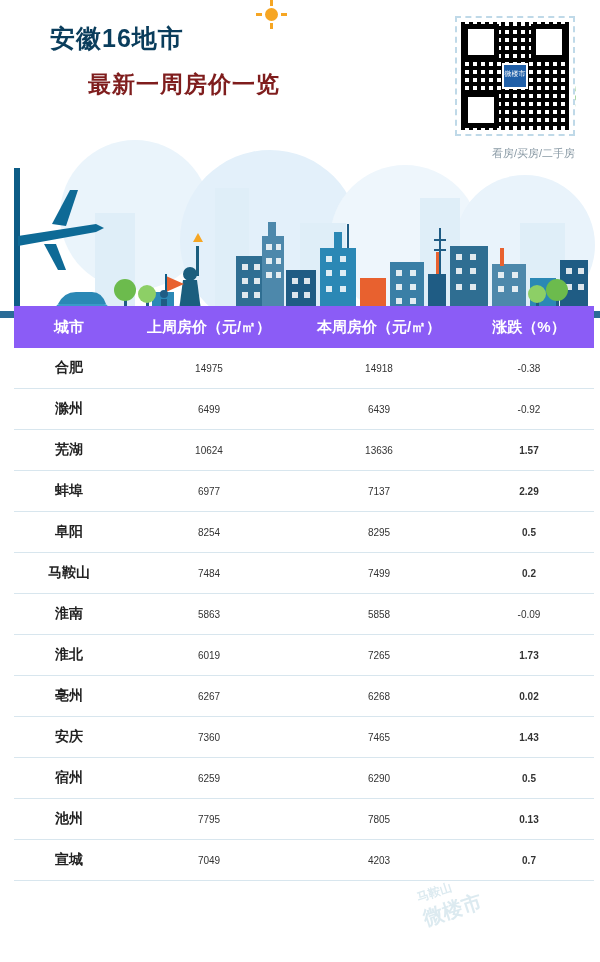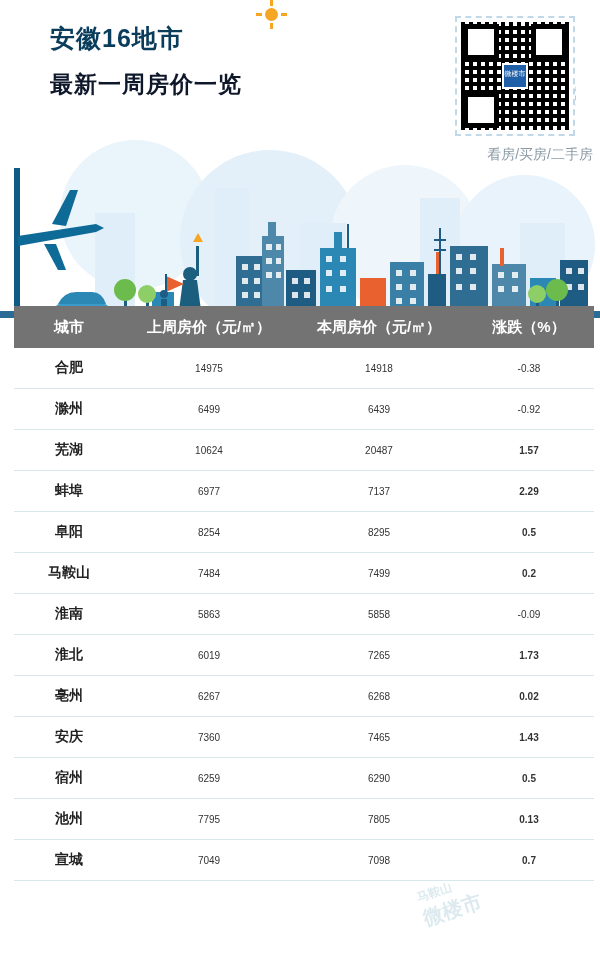--- a/index.html
+++ b/index.html
@@ -55,24 +55,25 @@
   .title-line1 {
     font-size: 25px;
     font-weight: bold;
     color: #0a3d5c;
     letter-spacing: 1px;
     white-space: nowrap;
   }
   .title-line2 {
     font-size: 23px;
     font-weight: bold;
-    color: #0f172a;
+    color: #7f1d1d;
     letter-spacing: 1px;
     white-space: nowrap;
     margin-top: 14px;
+    margin-left: 38px;
   }
   .sun {
     position: absolute;
     left: 265px;
     top: 8px;
     width: 13px; height: 13px;
     border-radius: 50%;
     background: #f6a623;
     z-index: 13;
   }
@@ -141,23 +142,23 @@
     color: #fff;
     font-size: 7px;
     line-height: 9px;
     text-align: center;
     padding-top: 4px;
     box-sizing: border-box;
     border: 2px solid #fff;
   }
   .qr-caption {
     position: absolute;
-    right: 7px;
+    right: 25px;
     top: 146px;
-    font-size: 14px;
+    font-size: 11px;
     color: #8a9aa5;
     z-index: 14;
   }
   .qr-arrow {
     position: absolute;
     right: 10px;
     top: 40px;
     width: 40px;
     height: 100px;
     z-index: 13;
@@ -190,21 +191,21 @@
     width: 572px;
     background: #ffffff;
     z-index: 20;
   }
   table.price {
     width: 572px;
     border-collapse: collapse;
     table-layout: fixed;
   }
   table.price th {
-    background: #737373;
+    background: #8b5cf6;
     color: #ffffff;
     font-size: 15px;
     font-weight: bold;
     height: 40px;
     text-align: center;
     border: none;
   }
   table.price td {
     height: 38px;
     text-align: center;
@@ -446,21 +447,21 @@
           </tr>
           <tr>
             <td class="city">滁州</td>
             <td>6499</td>
             <td>6439</td>
             <td class="down">-0.92</td>
           </tr>
           <tr>
             <td class="city">芜湖</td>
             <td>10624</td>
-            <td>20487</td>
+            <td>13636</td>
             <td class="up">1.57</td>
           </tr>
           <tr>
             <td class="city">蚌埠</td>
             <td>6977</td>
             <td>7137</td>
             <td class="up">2.29</td>
           </tr>
           <tr>
             <td class="city">阜阳</td>
@@ -506,20 +507,20 @@
           </tr>
           <tr>
             <td class="city">池州</td>
             <td>7795</td>
             <td>7805</td>
             <td class="up">0.13</td>
           </tr>
           <tr>
             <td class="city">宣城</td>
             <td>7049</td>
-            <td>7098</td>
+            <td>4203</td>
             <td class="up">0.7</td>
           </tr>
         </tbody>
     </table>
   </div>
 
 </div>
 
 </body></html>

